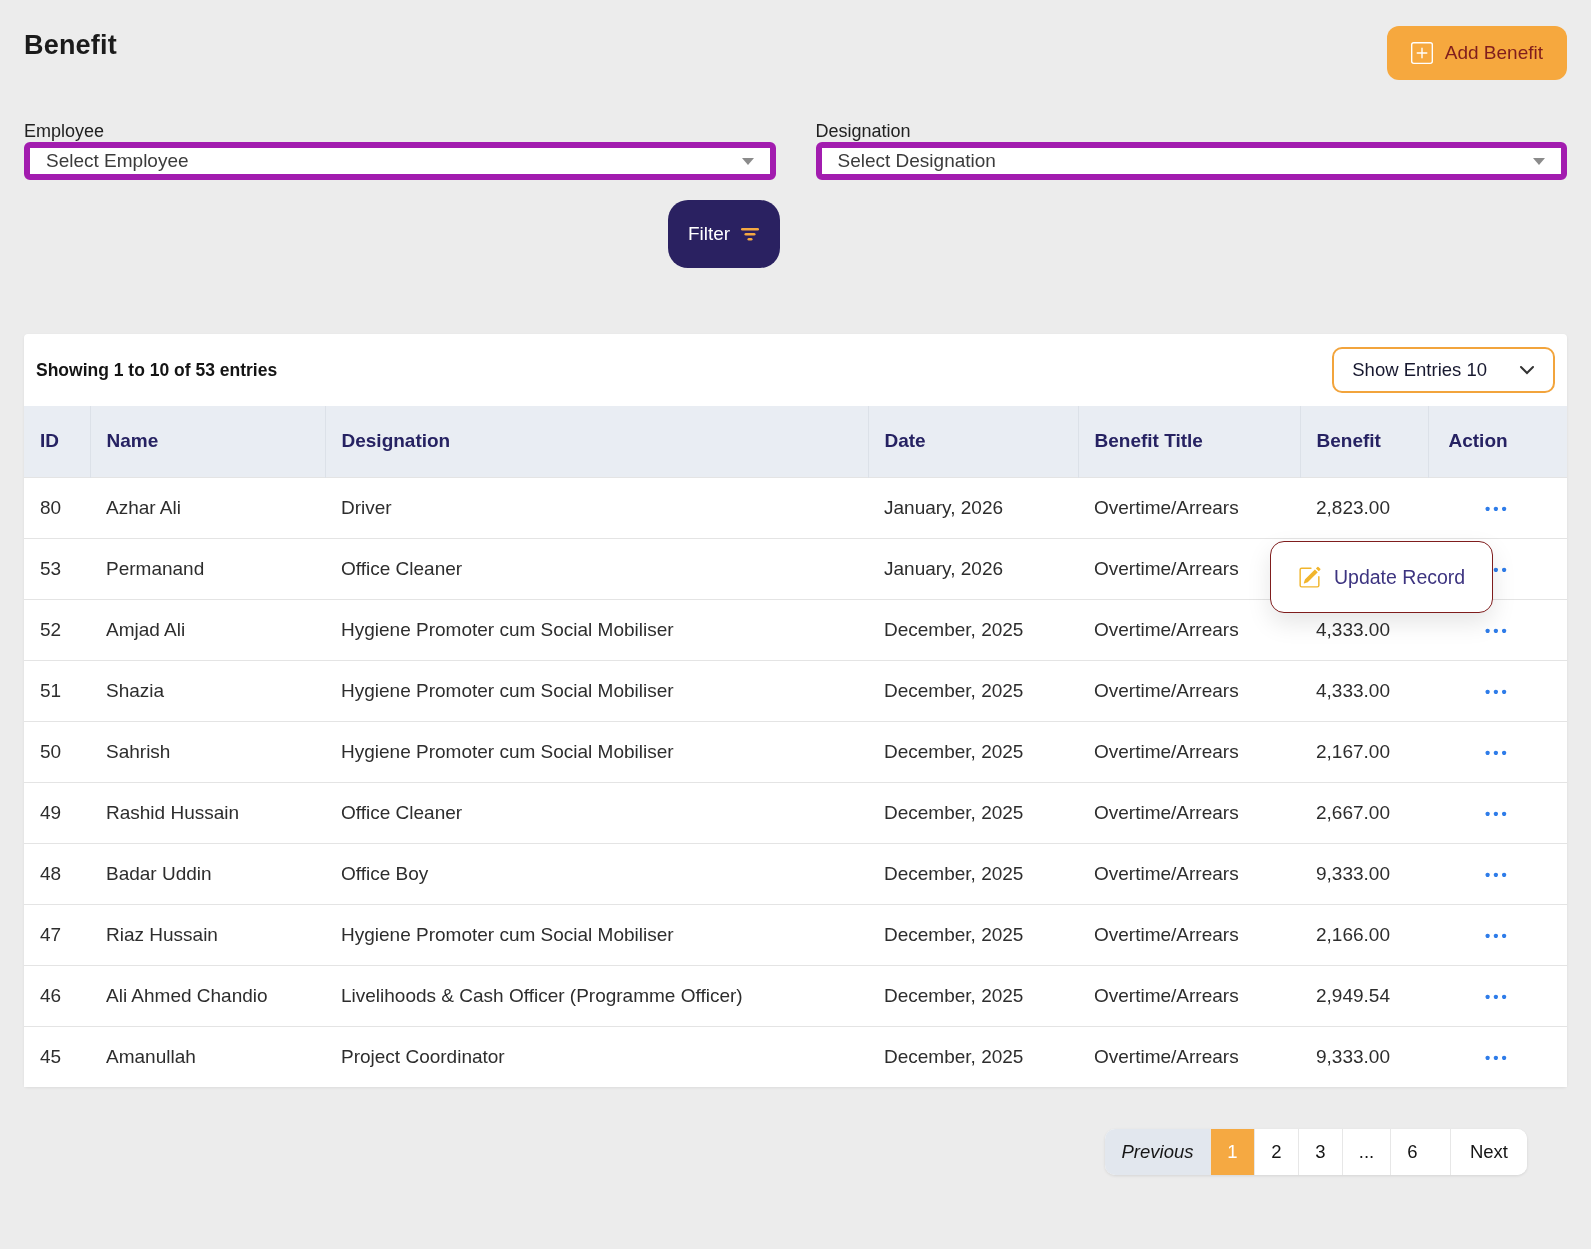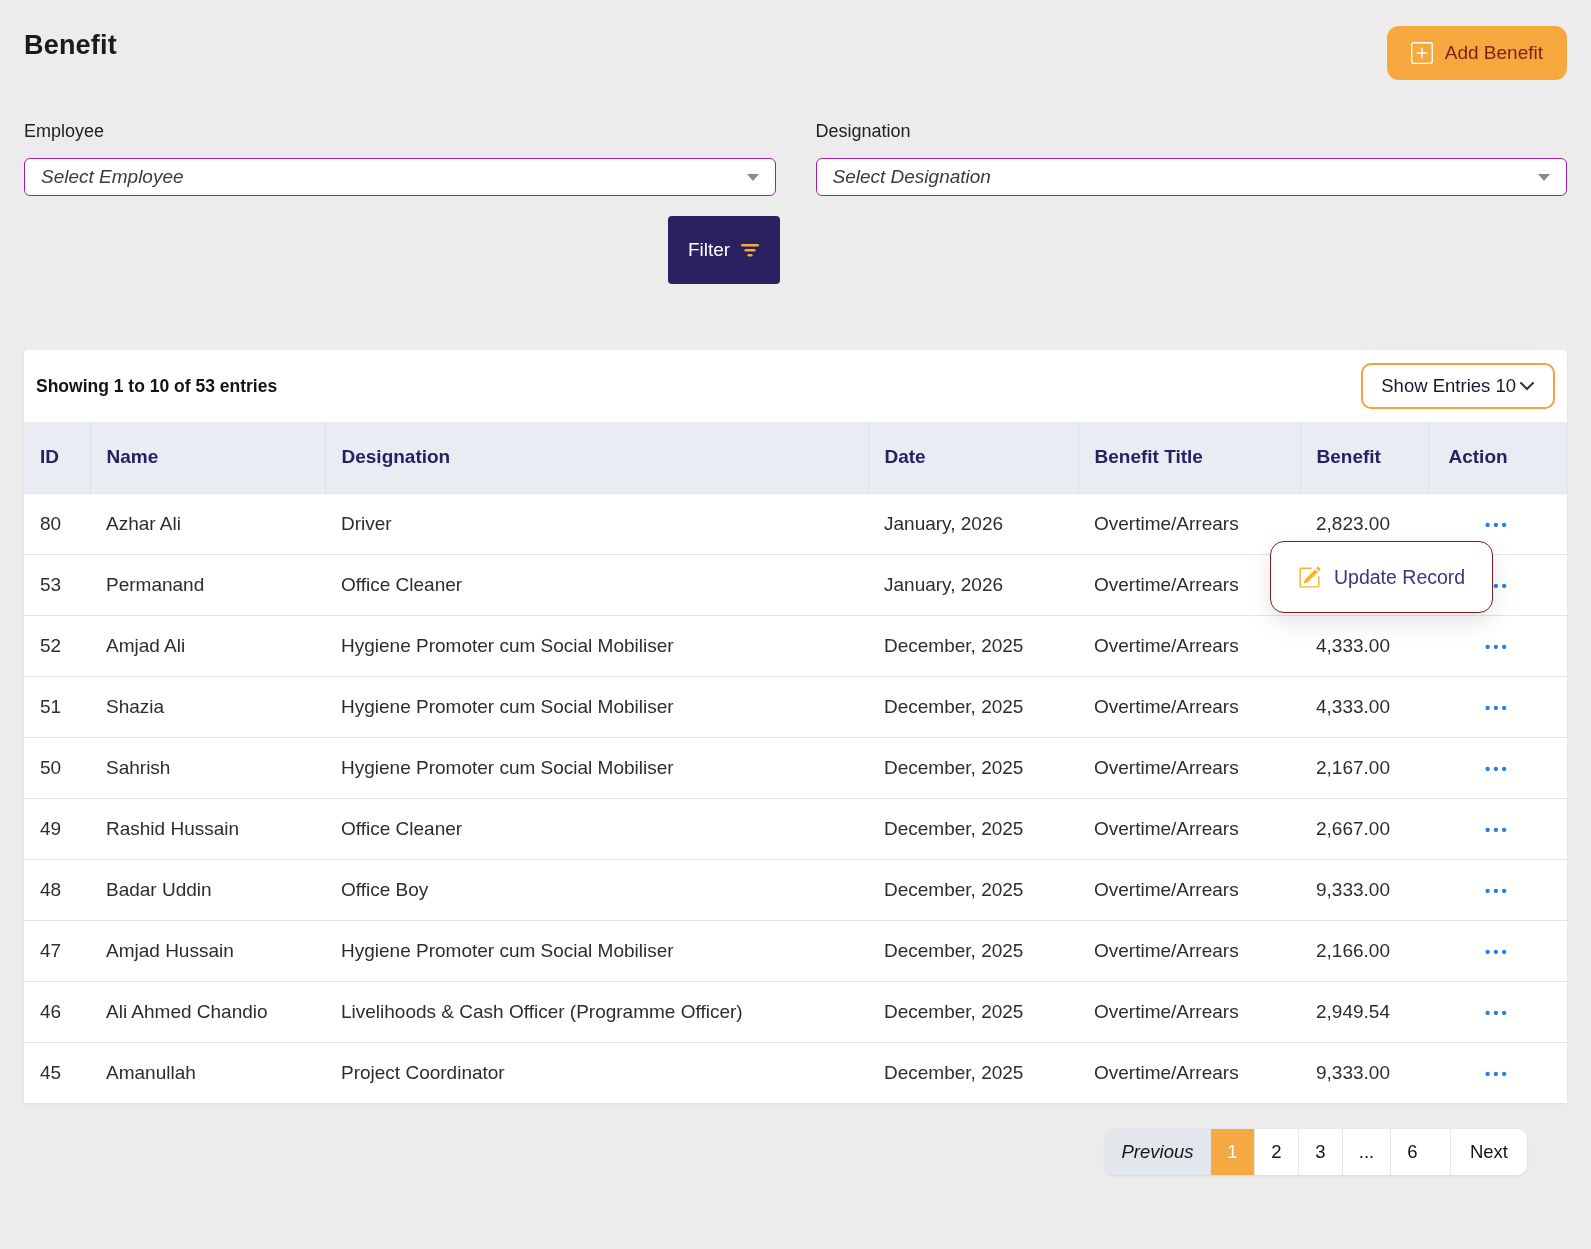--- a/index.html
+++ b/index.html
@@ -19,39 +19,39 @@
     display:flex; align-items:center; gap:12px;
     background:#F6A83E; color:#7f1d1d; border:none; border-radius:12px;
     height:54px; padding:0 24px; font-size:19px; font-weight:500; cursor:pointer;
   }
   .add-btn svg { display:block; }
   
   .filters { display:flex; gap:40px; margin:40px 24px 0; }
   .field { flex:1; }
   .field .lbl { display:block; font-size:18px; line-height:22px; color:#212121; }
   .select {
-    margin-top:16px; height:38px; background:#fff;
-    border:1px solid #a21caf; border-radius:6px;
+    height:38px; background:#fff;
+    border:6px solid #a21caf; border-radius:6px;
     display:flex; align-items:center; justify-content:space-between;
-    padding:0 16px; font-size:19px; color:#3b3b3b; cursor:pointer;font-style:italic;
+    padding:0 16px; font-size:19px; color:#3b3b3b; cursor:pointer;
   }
   .caret { width:0; height:0; border-left:6px solid transparent; border-right:6px solid transparent; border-top:7px solid #8b8b8b; }
   .filter-row { margin:20px 24px 0; }
   .filter-btn {
     margin-left:644px; width:112px; height:68px;
-    border:none; border-radius:4px; background:#2A2161; color:#fff;
+    border:none; border-radius:20px; background:#2A2161; color:#fff;
     font-size:19px; display:flex; align-items:center; justify-content:center; gap:10px; cursor:pointer;
   }
   
   .card { margin:66px 24px 0; background:#fff; border-radius:4px; box-shadow:0 1px 3px rgba(0,0,0,.07); }
   .card-top { height:72px; display:flex; align-items:center; justify-content:space-between; padding:0 12px; }
   .summary { font-size:17.5px; font-weight:700; color:#141414; }
   .show-entries {
     height:46px; border:2px solid #F2A43C; border-radius:10px; background:#fff;
-    display:flex; align-items:center; gap:3px; padding:0 18px;
+    display:flex; align-items:center; gap:32px; padding:0 18px;
     font-size:18.5px; color:#17182f; cursor:pointer; font-family:inherit;
   }
   table { width:100%; border-collapse:collapse; table-layout:fixed; }
   thead th {
     background:#E9EDF3; height:71px; text-align:left;
     font-size:19px; color:#262262; font-weight:700;
     padding:0 0 0 16px; border-left:1px solid #DCE1E8;
     overflow:hidden; white-space:nowrap;
   }
   thead th:first-child { border-left:none; }
@@ -226,21 +226,21 @@
           <td>48</td>
           <td>Badar Uddin</td>
           <td>Office Boy</td>
           <td>December, 2025</td>
           <td>Overtime/Arrears</td>
           <td>9,333.00</td>
           <td class="action-cell"><span class="dots">•••</span></td>
         </tr>
         <tr>
           <td>47</td>
-          <td>Amjad Hussain</td>
+          <td>Riaz Hussain</td>
           <td>Hygiene Promoter cum Social Mobiliser</td>
           <td>December, 2025</td>
           <td>Overtime/Arrears</td>
           <td>2,166.00</td>
           <td class="action-cell"><span class="dots">•••</span></td>
         </tr>
         <tr>
           <td>46</td>
           <td>Ali Ahmed Chandio</td>
           <td>Livelihoods &amp; Cash Officer (Programme Officer)</td>

